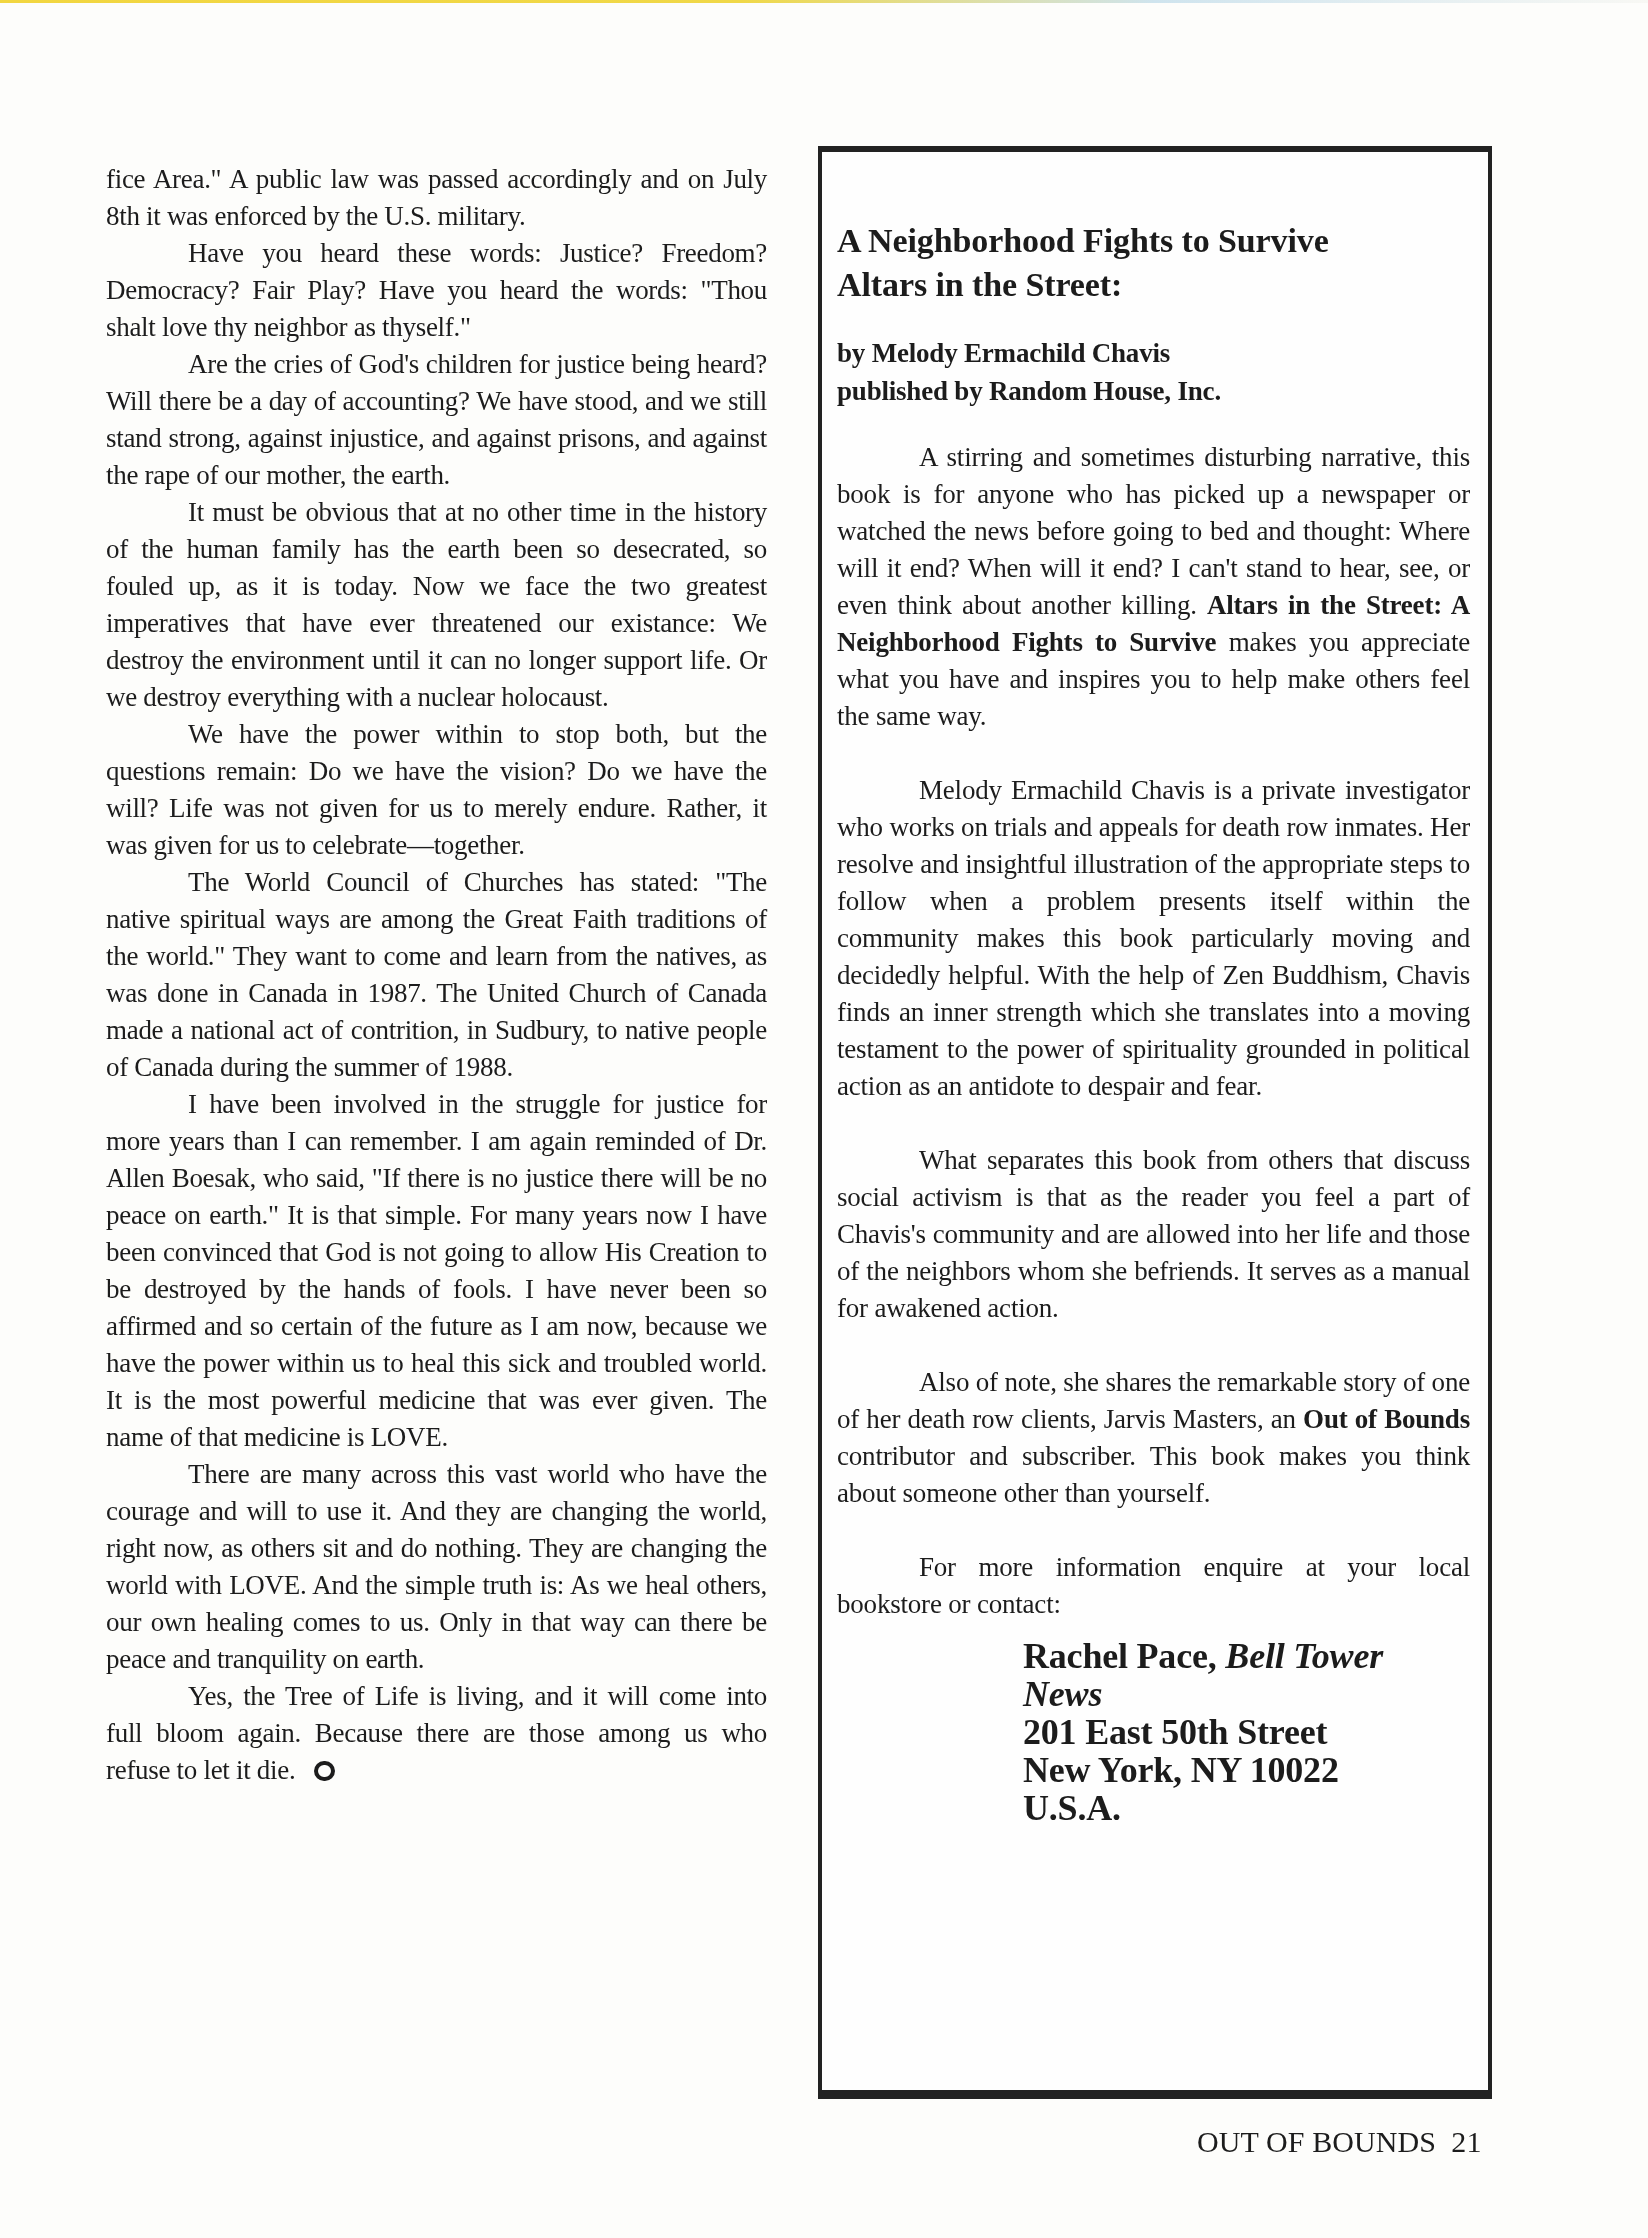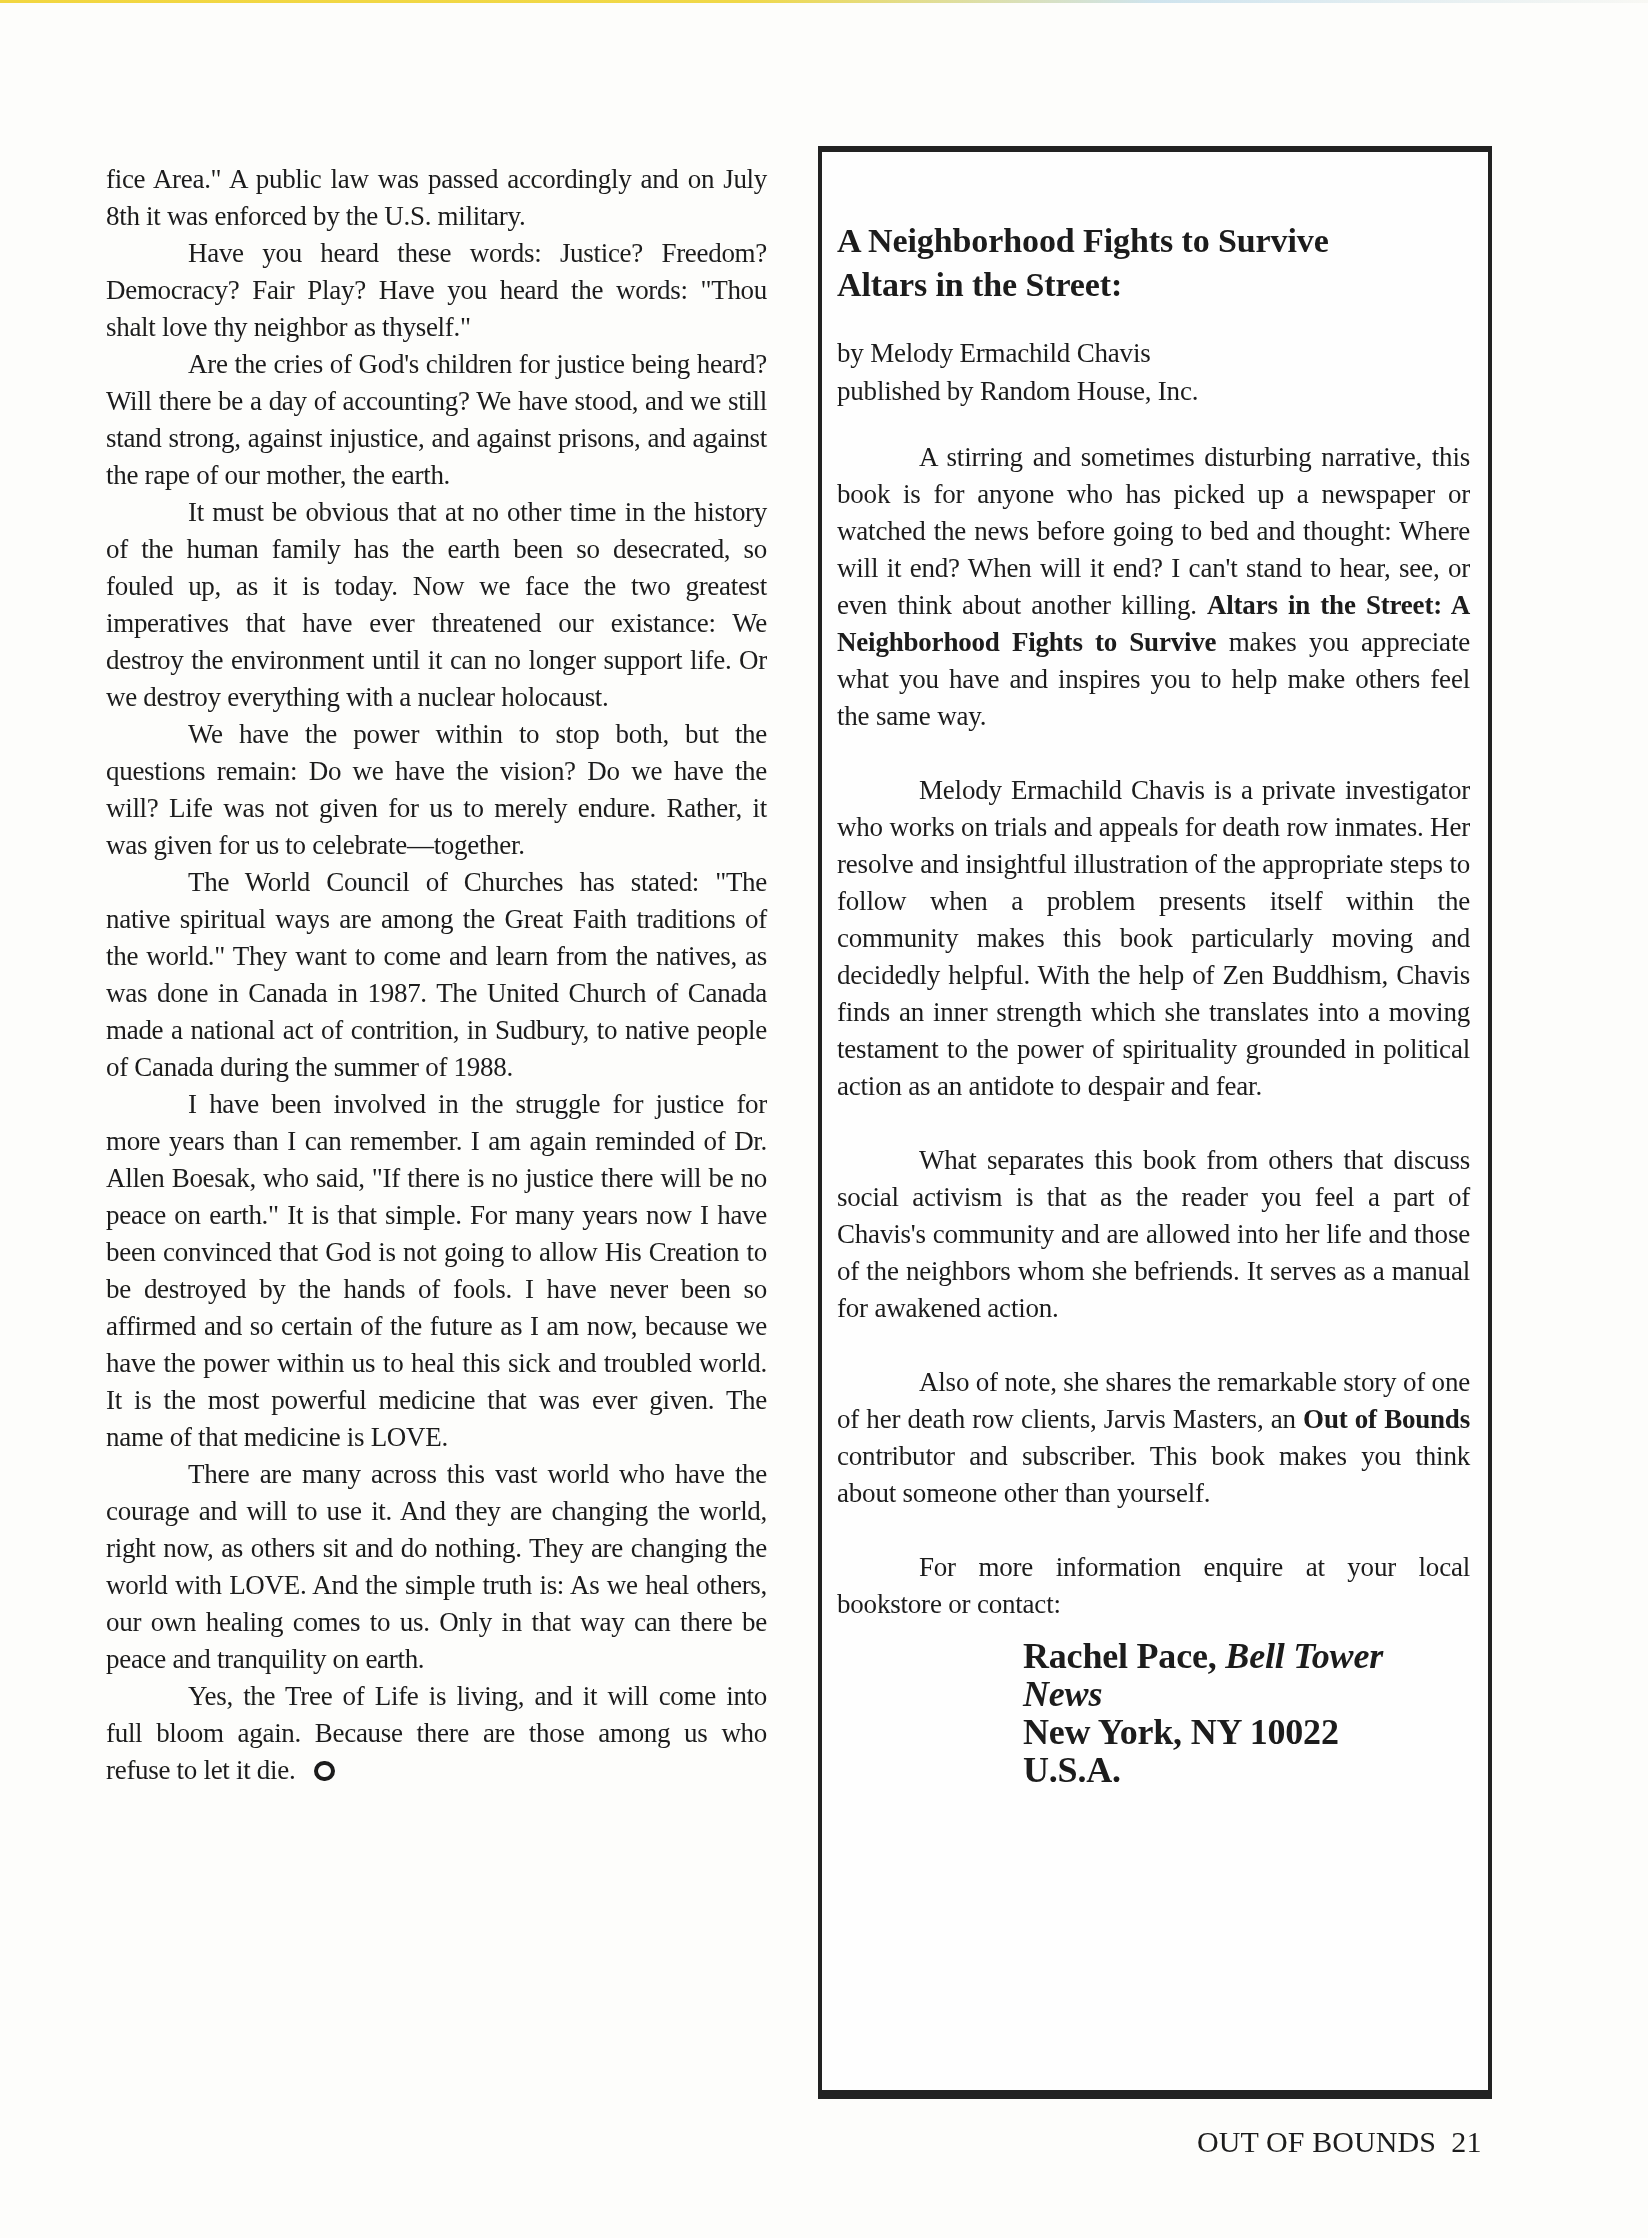--- a/index.html
+++ b/index.html
@@ -34,21 +34,21 @@
     background: #fefefe;
   }
   .review-inner {
     position: absolute; left: 15px; top: 67px; width: 633px;
     font-size: 27px; line-height: 37px; text-align: justify; letter-spacing: -0.2px;
   }
   .book-title {
     font-weight: bold; font-size: 34px; line-height: 44px; margin: 0 0 27px 0;
     text-align: left; letter-spacing: -0.1px;
   }
-  .byline { font-weight: normal; font-size: 27px; line-height: 38px; margin: 0 0 29px 0; text-align: left; }
+  .byline { font-weight: bold; font-size: 27px; line-height: 38px; margin: 0 0 29px 0; text-align: left; }
   .review-inner p.body { margin: 0 0 37px 0; text-indent: 82px; }
   .review-inner b { font-weight: bold; }
   .contact {
     margin: 13.7px 0 0 186px; font-weight: bold; font-size: 36px; line-height: 38px; text-align: left;
   }
   .contact i { font-weight: bold; font-style: italic; }
   .footer {
     position: absolute; left: 1197px; top: 2125px;
     font-weight: normal; font-size: 30px; letter-spacing: 0.1px; white-space: pre;
   }
@@ -80,20 +80,21 @@
       <div>by Melody Ermachild Chavis</div>
       <div>published by Random House, Inc.</div>
     </div>
     <p class="body"><span>A stirring and sometimes disturbing narrative, this book is for anyone who has picked up a newspaper or watched the news before going to bed and thought: Where will it end?  When will it end?  I can't stand to hear, see, or even think about another killing.  </span><b>Altars in the Street: A Neighborhood Fights to Survive</b><span> makes you appreciate what you have and inspires you to help make others feel the same way.</span></p>
     <p class="body">Melody Ermachild Chavis is a private investigator who works on trials and appeals for death row inmates.  Her resolve and insightful illustration of the appropriate steps to follow when a problem presents itself within the community makes this book particularly moving and decidedly helpful.  With the help of Zen Buddhism, Chavis finds an inner strength which she translates into a moving testament to the power of spirituality grounded in political action as an antidote to despair and fear.</p>
     <p class="body">What separates this book from others that discuss social activism is that as the reader you feel a part of Chavis's community and are allowed into her life and those of the neighbors whom she befriends.  It serves as a manual for awakened action.</p>
     <p class="body"><span>Also of note, she shares the remarkable story of one of her death row clients, Jarvis Masters, an </span><b>Out of Bounds</b><span> contributor and subscriber.  This book makes you think about someone other than yourself.</span></p>
     <p class="body" style="margin-bottom:13.7px;">For more information enquire at your local bookstore or contact:</p>
     <div class="contact">
       <div><span>Rachel Pace, </span><i>Bell Tower News</i></div>
+      <div>201 East 50th Street</div>
       <div>New York, NY 10022</div>
       <div>U.S.A.</div>
     </div>
   </div>
 </div>
 
 <div class="footer"><span>OUT OF BOUNDS</span>  <span>21</span></div>
 
 
 </body></html>

